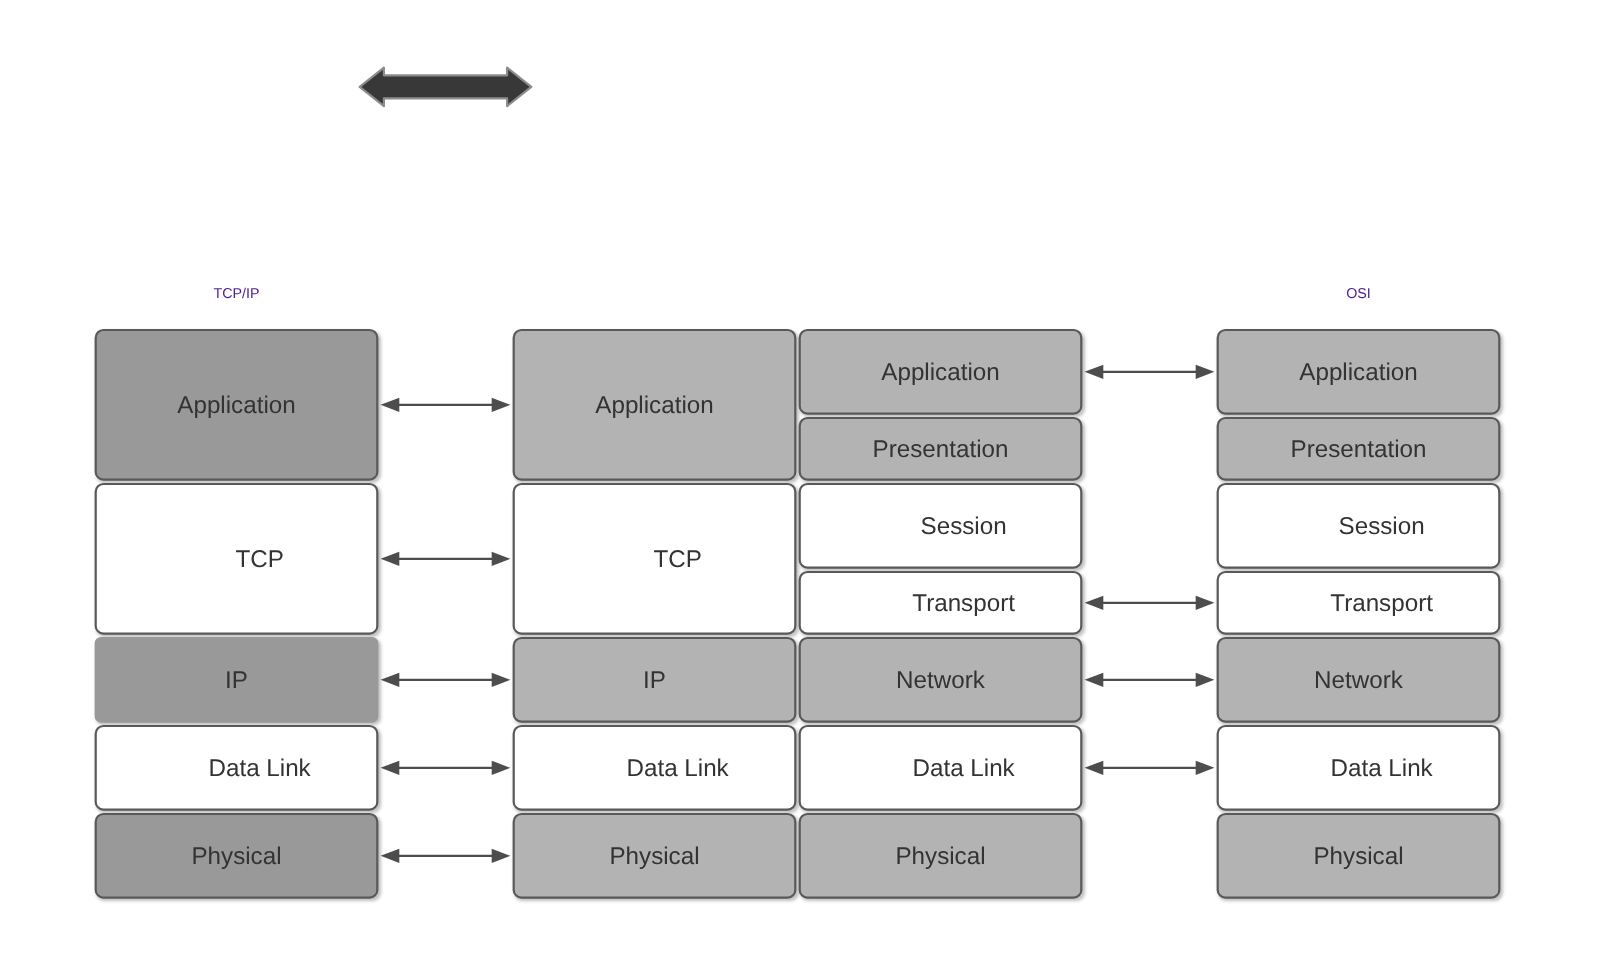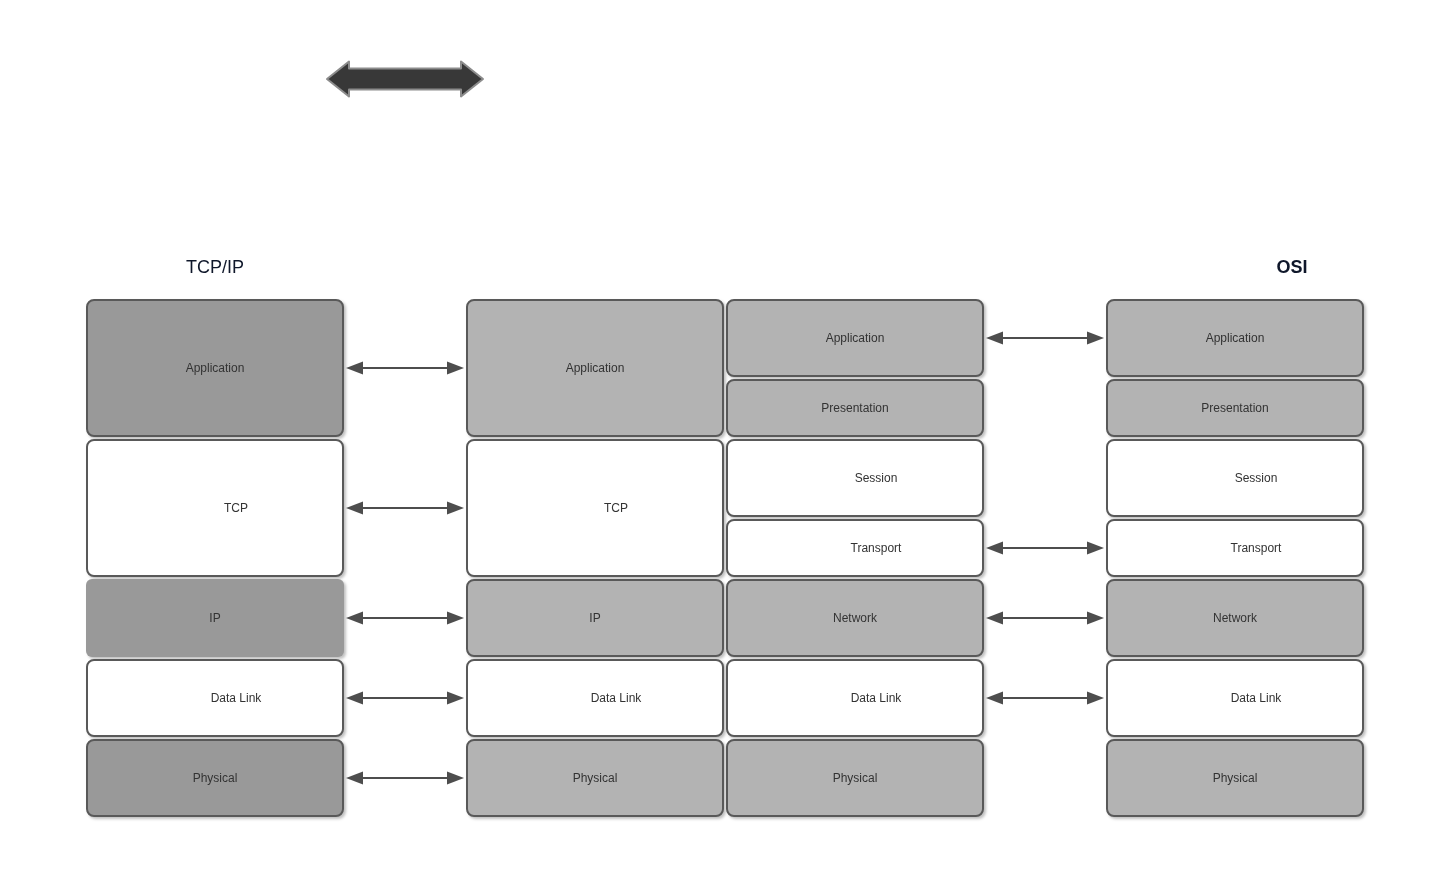--- a/index.html
+++ b/index.html
@@ -6,27 +6,27 @@
   .canvas{
     position:relative;
     width:1452px;height:880px;
     background:#ffffff;
     font-family:"Liberation Sans", sans-serif;
     overflow:hidden;
   }
   .overlay{position:absolute;left:0;top:0;width:1452px;height:880px;pointer-events:none;}
   .col-header{
     position:absolute;height:22px;line-height:22px;
-    text-align:center;font-size:18px;color:#0f172a;
+    text-align:center;font-size:13px;color:#4c1d95;
   }
   .box{
     position:absolute;box-sizing:border-box;
     border:2px solid #595959;border-radius:8px;
     display:flex;align-items:center;justify-content:center;
-    font-size:12px;color:#333333;
+    font-size:22px;color:#333333;
     box-shadow:2px 2px 3px rgba(0,0,0,0.25);
     background:#ffffff;
   }
   .dark{background:#999999;}
   .light{background:#b3b3b3;}
   .white{background:#ffffff;padding-left:42px;}
   .noborder{border:none;border-radius:6px;}
   .thin line{stroke:#4d4d4d;stroke-width:2;}
   .thin polygon{fill:#4d4d4d;}
   .thick-arrow{fill:#383838;stroke:#8c8c8c;stroke-width:2;stroke-linejoin:round;}
@@ -82,21 +82,21 @@
       <polygon points="1104,618 1087,611.5 1087,624.5"></polygon>
     </g>
     <g class="thin">
       <line x1="1001" y1="698" x2="1089" y2="698"></line>
       <polygon points="986,698 1003,691.5 1003,704.5"></polygon>
       <polygon points="1104,698 1087,691.5 1087,704.5"></polygon>
     </g>
   </svg>
 
   <div class="col-header" style="left:85px;top:256px;width:260px;">TCP/IP</div>
-  <div class="col-header" style="left:1162px;top:256px;width:260px;font-weight:bold;">OSI</div>
+  <div class="col-header" style="left:1105px;top:256px;width:260px;">OSI</div>
 
   <div class="box dark" style="left:86px;top:299px;width:258px;height:138px;">
     <span>Application</span>
   </div>
   <div class="box white" style="left:86px;top:439px;width:258px;height:138px;">
     <span>TCP</span>
   </div>
   <div class="box dark noborder" style="left:86px;top:579px;width:258px;height:78px;">
     <span>IP</span>
   </div>

